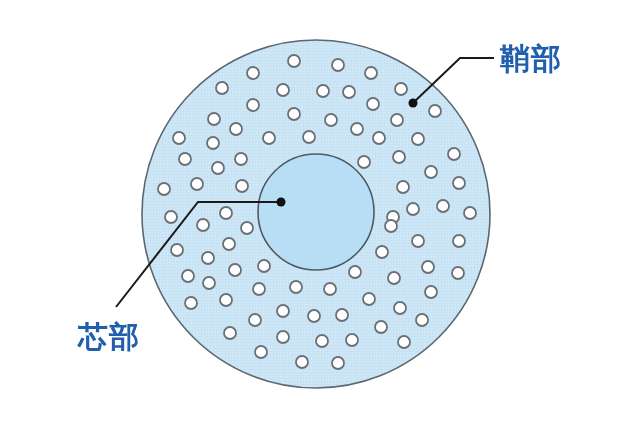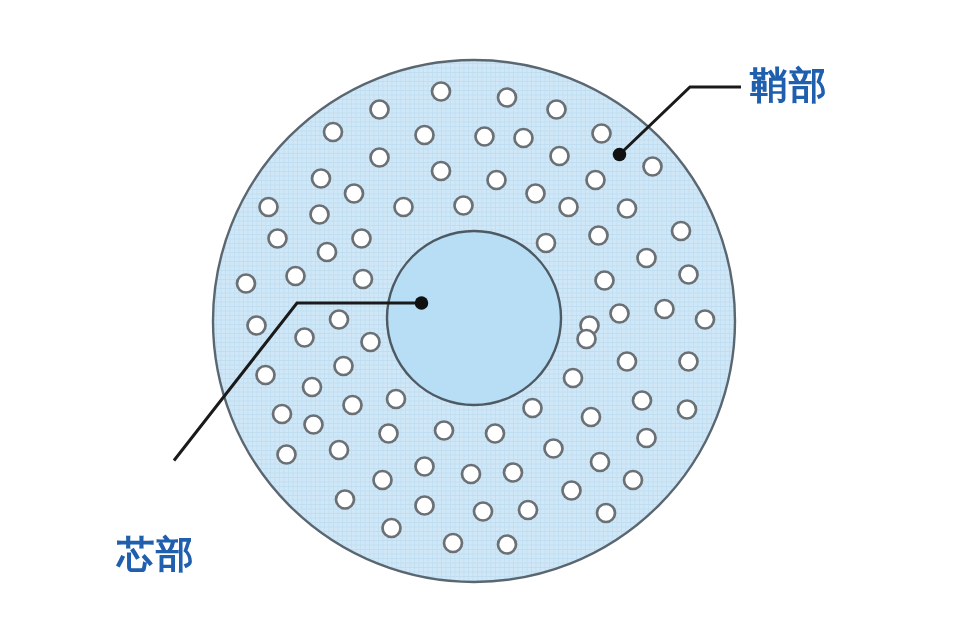--- a/index.html
+++ b/index.html
@@ -1,18 +1,18 @@
 <!DOCTYPE html>
 <html><head>
 <meta charset="utf-8">
 <style>
   html, body { margin:0; padding:0; background:#ffffff; }
   body { width:640px; height:426px; position:relative; overflow:hidden; font-family:"DejaVu Sans", sans-serif; }
   #diagram { position:absolute; left:0; top:0; width:640px; height:426px; }
-  .label { position:absolute; font-family:"DejaVu Sans", sans-serif; font-weight:bold; font-size:25px; color:#1f5fae; letter-spacing:1px; line-height:1; }
+  .label { position:absolute; font-family:"DejaVu Sans", sans-serif; font-weight:bold; font-size:30px; color:#1f5fae; letter-spacing:1px; line-height:1; }
   #label-sheath { left:500px; top:44px; }
   #label-core { left:78px; top:322px; }
 </style>
 </head>
 <body>
 
 <svg id="diagram" width="640" height="426" viewBox="0 0 640 426" xmlns="http://www.w3.org/2000/svg">
   <defs>
     <pattern id="grid" width="3" height="3" patternUnits="userSpaceOnUse">
       <rect width="3" height="3" fill="#cfe7f7"></rect>
@@ -104,13 +104,13 @@
       <circle cx="338" cy="363" r="6" fill="#ffffff" stroke="#6b7075" stroke-width="1.8"></circle>
     </g>
   <circle id="inner" cx="316" cy="212" r="58" fill="#b7def5" stroke="#4e5a63" stroke-width="1.6"></circle>
   <polyline id="leader-sheath" fill="none" stroke="#1a1a1a" stroke-width="2" points="413,103 460,58 494,58"></polyline>
   <circle id="anchor-sheath" r="4.5" fill="#111" cx="413" cy="103"></circle>
   <polyline id="leader-core" fill="none" stroke="#1a1a1a" stroke-width="2" points="281,202 198,202 116,307"></polyline>
   <circle id="anchor-core" r="4.5" fill="#111" cx="281" cy="202"></circle>
 </svg>
 
 <div id="label-sheath" class="label" style="color: rgb(31, 95, 174);">鞘部</div>
-<div id="label-core" class="label" style="color: rgb(31, 95, 174); margin-top: 35px;">芯部</div>
+<div id="label-core" class="label" style="color: rgb(31, 95, 174);">芯部</div>
 
 </body></html>

